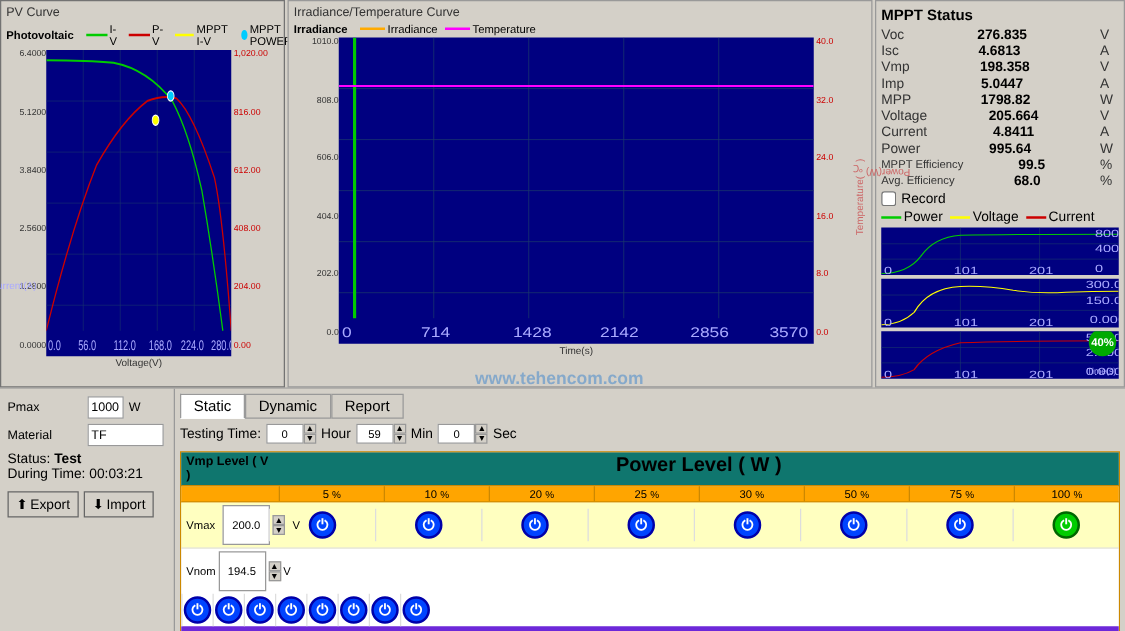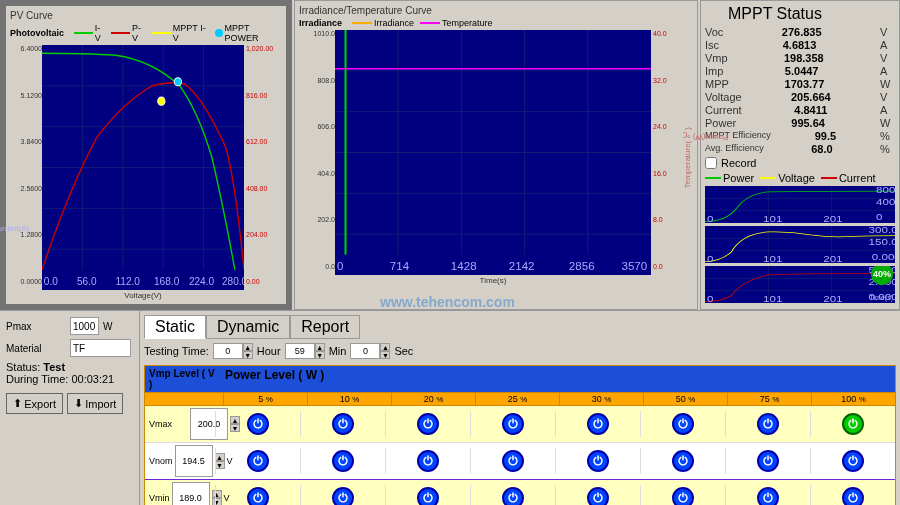--- a/index.html
+++ b/index.html
@@ -4,34 +4,34 @@
   <style>
     * { box-sizing: border-box; margin: 0; padding: 0; font-family: Arial, sans-serif; font-size: 11px; }
     body { width: 900px; height: 505px; background: #d4d0c8; overflow: hidden; }
 
     .main-container { display: flex; flex-direction: column; height: 505px; }
 
     
     .top-section { display: flex; height: 310px; }
 
     
-    .pv-curve-panel { width: 292px; background: #d4d0c8; border: 6px solid #737373; padding: 4px; flex-shrink: 0; }
+    .pv-curve-panel { width: 228px; background: #d4d0c8; border: 1px solid #737373; padding: 4px; flex-shrink: 0; }
     .panel-title { font-size: 10px; color: #333; margin-bottom: 2px; }
     .chart-area { background: #000080; width: 100%; height: 255px; position: relative; overflow: hidden; }
     .chart-legend { display: flex; gap: 6px; font-size: 9px; margin-bottom: 2px; align-items: center; }
     .legend-item { display: flex; align-items: center; gap: 2px; }
     .legend-line { width: 20px; height: 2px; }
 
     
     .irradiance-panel { flex: 1; background: #d4d0c8; border: 1px solid #999; padding: 4px; margin: 0 2px; }
     .irradiance-chart { background: #000080; width: 100%; height: 255px; position: relative; overflow: hidden; }
 
     
     .mppt-panel { width: 200px; background: #d4d0c8; border: 1px solid #999; padding: 4px; flex-shrink: 0; display: flex; flex-direction: column; }
-    .mppt-title { font-size: 16px; font-weight: normal; margin-bottom: 3px; margin-left: 23px; }
+    .mppt-title { font-size: 12px; font-weight: bold; margin-bottom: 3px; }
     .mppt-params { flex: 0 0 auto; }
     .mppt-row { display: flex; justify-content: space-between; margin-bottom: 1px; }
     .mppt-label { color: #333; }
     .mppt-value { color: #000; font-weight: bold; }
     .mppt-unit { color: #333; width: 15px; }
     .record-row { display: flex; align-items: center; gap: 4px; margin-top: 2px; }
     .checkbox-small { width: 12px; height: 12px; }
     .mini-chart { background: #000080; height: 55px; width: 100%; margin-bottom: 2px; position: relative; overflow: hidden; }
 
     
@@ -44,21 +44,21 @@
     .control-input { width: 55px; height: 18px; border: 1px solid #999; background: white; font-size: 10px; padding: 1px 2px; }
     .control-unit { font-size: 10px; }
     .output-btn { background: #d4d0c8; border: 2px solid #666; width: 50px; height: 28px; font-size: 10px; cursor: pointer; }
     .on-btn { background: #00c000; color: white; border: 2px solid #006000; width: 30px; height: 28px; font-size: 10px; cursor: pointer; }
     .export-import { display: flex; gap: 4px; margin-top: 8px; }
     .exp-imp-btn { display: flex; align-items: center; gap: 2px; background: #d4d0c8; border: 1px solid #666; padding: 3px 6px; cursor: pointer; font-size: 10px; }
 
     
     .test-area { flex: 1; background: #d4d0c8; padding: 4px; }
     .tabs { display: flex; margin-bottom: 4px; }
-    .tab { padding: 2px 10px; border: 1px solid #999; background: #d4d0c8; cursor: pointer; font-size: 16px; }
+    .tab { padding: 2px 10px; border: 1px solid #999; background: #d4d0c8; cursor: pointer; font-size: 12px; }
     .tab.active { background: white; border-bottom-color: white; }
     .testing-time-row { display: flex; align-items: center; gap: 4px; margin-bottom: 6px; font-size: 10px; }
     .time-input { width: 35px; height: 18px; border: 1px solid #999; background: white; font-size: 10px; text-align: center; }
 
     
     .power-table { border: 1px solid #cc8800; width: 100%; }
     .col-vmp { width: 70px; flex-shrink: 0; padding: 2px 4px; font-size: 10px; }
     .power-col { flex: 1; text-align: center; border-left: 1px solid #ddd; padding: 1px; }
     .power-col-header { flex: 1; text-align: center; font-size: 9px; padding: 1px; border-left: 1px solid #cc8800; }
 
@@ -248,21 +248,21 @@
           <span class="mppt-value">198.358</span>
           <span class="mppt-unit">V</span>
         </div>
         <div class="mppt-row">
           <span class="mppt-label">Imp</span>
           <span class="mppt-value">5.0447</span>
           <span class="mppt-unit">A</span>
         </div>
         <div class="mppt-row">
           <span class="mppt-label">MPP</span>
-          <span class="mppt-value">1703.77</span>
+          <span class="mppt-value">1798.82</span>
           <span class="mppt-unit">W</span>
         </div>
         <div class="mppt-row">
           <span class="mppt-label">Voltage</span>
           <span class="mppt-value">205.664</span>
           <span class="mppt-unit">V</span>
         </div>
         <div class="mppt-row">
           <span class="mppt-label">Current</span>
           <span class="mppt-value">4.8411</span>
@@ -423,42 +423,42 @@
           <div class="spin-arrows">
             <button class="spin-arrow">▲</button>
             <button class="spin-arrow">▼</button>
           </div>
         </div>
         <span>Sec</span>
       </div>
 
       <div class="power-table">
 
-        <div style="display:flex;background:#1d4ed8;border-bottom:1px solid #cc8800;">
+        <div style="display:flex;background:#0f766e;border-bottom:1px solid #cc8800;">
           <div style="width:78px;flex-shrink:0;padding:2px 4px;font-size:10px;font-weight:bold;">Vmp Level ( V )</div>
-          <div style="flex:1;text-align:left;font-size:12px;font-weight:bold;padding:2px;">Power Level ( W )</div>
+          <div style="flex:1;text-align:center;font-size:16px;font-weight:bold;padding:2px;">Power Level ( W )</div>
         </div>
 
         <div style="display:flex;background:#ffa500;border-bottom:1px solid #cc8800;">
           <div style="width:78px;flex-shrink:0;"></div>
           <div style="flex:1;display:flex;">
             <div class="power-col-header">5 <span style="font-size:8px;">%</span></div>
             <div class="power-col-header">10 <span style="font-size:8px;">%</span></div>
             <div class="power-col-header">20 <span style="font-size:8px;">%</span></div>
             <div class="power-col-header">25 <span style="font-size:8px;">%</span></div>
             <div class="power-col-header">30 <span style="font-size:8px;">%</span></div>
             <div class="power-col-header">50 <span style="font-size:8px;">%</span></div>
             <div class="power-col-header">75 <span style="font-size:8px;">%</span></div>
             <div class="power-col-header">100 <span style="font-size:8px;">%</span></div>
           </div>
         </div>
 
         <div style="display:flex;align-items:center;background:#ffffc0;border-bottom:1px solid #ddd;">
           <div class="col-vmp">
-            <div style="display:flex;align-items:center;gap:18px;">
+            <div style="display:flex;align-items:center;gap:6px;">
               <span style="font-size:9px;">Vmax</span>
               <div class="vmp-input-wrap">
                 <input type="text" class="vmp-val" value="200.0" style="">
                 <div class="spin-arrows">
                   <button class="spin-arrow">▲</button>
                   <button class="spin-arrow">▼</button>
                 </div>
               </div>
               <span style="font-size:9px;">V</span>
             </div>
@@ -500,21 +500,21 @@
                 </div>
               </div>
             <div class="power-col">
                 <div class="power-btn active">
                   <span class="power-icon">⏻</span>
                 </div>
               </div>
           </div>
         </div>
 
-        <div style="display:flex;align-items:center;background:white;border-bottom:1px solid #6d28d9;">
+        <div style="display:flex;align-items:flex-start;background:white;border-bottom:5px solid #6d28d9;flex-direction:column;">
           <div class="col-vmp">
             <div style="display:flex;align-items:center;gap:2px;">
               <span style="font-size:9px;">Vnom</span>
               <div class="vmp-input-wrap">
                 <input type="text" class="vmp-val" value="194.5" style="">
                 <div class="spin-arrows">
                   <button class="spin-arrow">▲</button>
                   <button class="spin-arrow">▼</button>
                 </div>
               </div>

